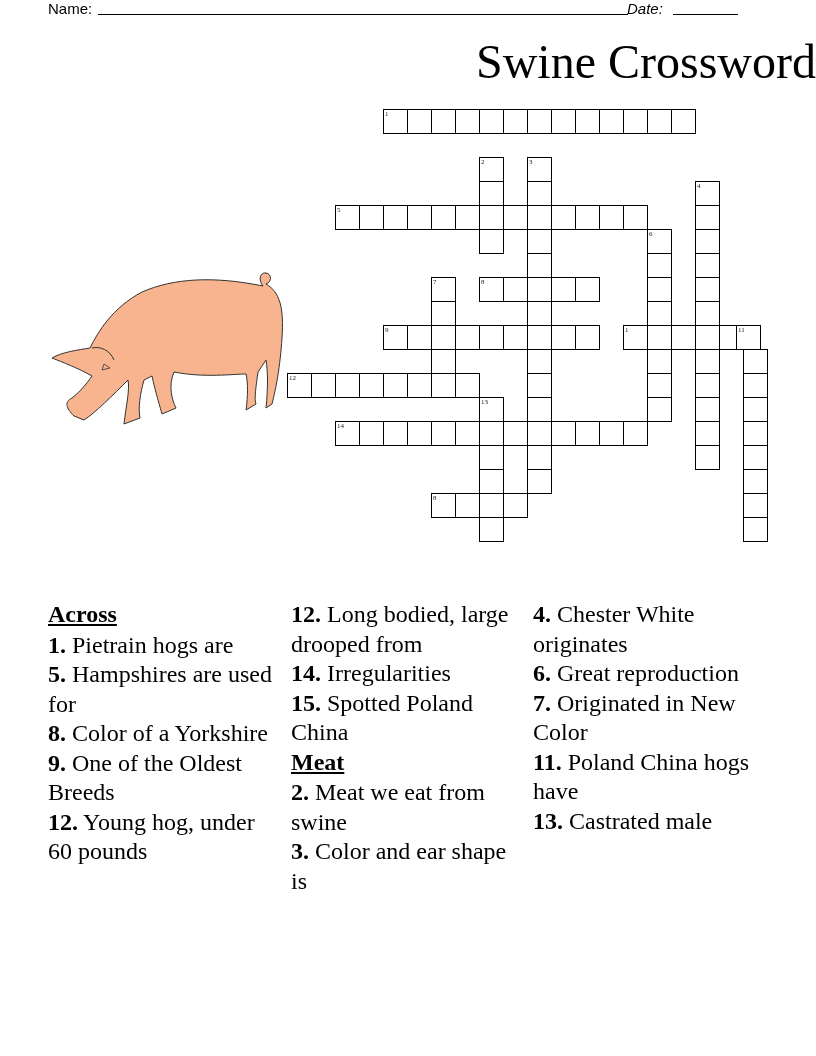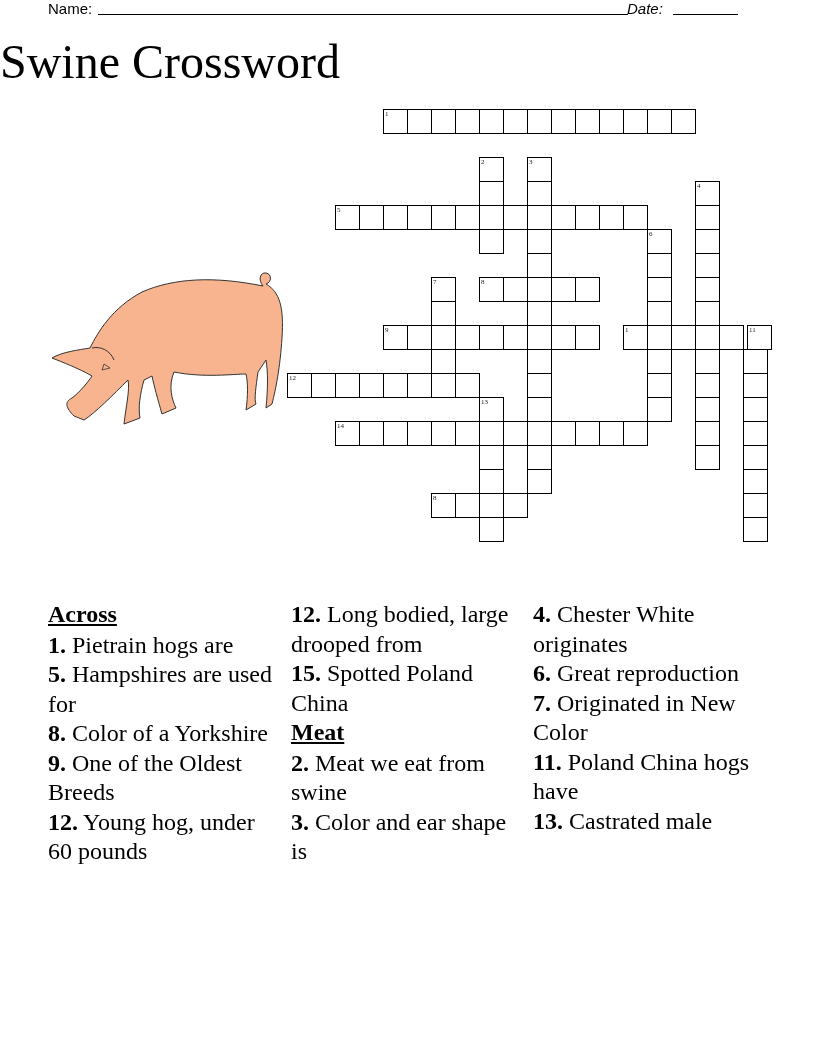--- a/index.html
+++ b/index.html
@@ -2,21 +2,21 @@
 <html><head>
 <meta charset="utf-8">
 <style>
   html, body { margin:0; padding:0; background:#ffffff; }
   body { width:816px; height:1056px; position:relative; overflow:hidden; font-family:"Liberation Serif", serif; color:#000; }
   .header-row { position:absolute; top:0; left:48px; width:700px; height:20px; font-family:"Liberation Sans", sans-serif; font-size:15px; line-height:18px; }
   .name-label { position:absolute; left:0; top:0; }
   .name-line { position:absolute; left:50px; top:14px; width:530px; border-bottom:1px solid #000; }
   .date-label { position:absolute; left:579px; top:0;font-style:italic; }
   .date-line { position:absolute; left:625px; top:14px; width:65px; border-bottom:1px solid #000; }
-  .title { position:absolute; top:34px; left:0; width:816px; text-align:left; font-size:48px; line-height:56px; }
+  .title { position:absolute; top:34px; left:0; width:816px; text-align:right; font-size:48px; line-height:56px; }
   .grid { position:absolute; left:288px; top:110px; width:480px; height:432px; }
   .cell { position:absolute; width:24px; height:24px; box-sizing:border-box; border:1px solid #000; background:#fff; margin-left:-1px; margin-top:-1px; width:25px; height:25px; }
   .cell .num { position:absolute; top:0; left:1px; font-size:7px; line-height:8px; color:#222; }
   .pig { position:absolute; left:44px; top:268px; width:244px; height:164px; }
   .clues { position:absolute; top:600px; font-size:24px; line-height:29.5px; }
   .col1 { left:48px; width:235px; }
   .col2 { left:291px; width:235px; }
   .col3 { left:533px; width:235px; }
   .clue { margin:0; }
   .clue b { font-weight:bold; }
@@ -89,21 +89,21 @@
     <div class="cell" style="left: 240px; top: 216px;"></div>
     <div class="cell" style="left: 264px; top: 216px;"></div>
     <div class="cell" style="left: 288px; top: 216px;"></div>
     <div class="cell" style="left: 336px; top: 216px;">
       <span class="num">1</span>
     </div>
     <div class="cell" style="left: 360px; top: 216px;"></div>
     <div class="cell" style="left: 384px; top: 216px;"></div>
     <div class="cell" style="left: 408px; top: 216px;"></div>
     <div class="cell" style="left: 432px; top: 216px;"></div>
-    <div class="cell" style="left: 460px; top: 216px; padding-left: 14px;">
+    <div class="cell" style="left: 449px; top: 216px; padding-left: 14px;">
       <span class="num">11</span>
     </div>
     <div class="cell" style="left: 0px; top: 264px;">
       <span class="num">12</span>
     </div>
     <div class="cell" style="left: 24px; top: 264px;"></div>
     <div class="cell" style="left: 48px; top: 264px;"></div>
     <div class="cell" style="left: 72px; top: 264px;"></div>
     <div class="cell" style="left: 96px; top: 264px;"></div>
     <div class="cell" style="left: 120px; top: 264px;"></div>
@@ -194,20 +194,21 @@
   <div class="heading">Across</div>
   <div class="clue"><b>1.</b><span> Pietrain hogs are</span></div>
   <div class="clue"><b>5.</b><span> Hampshires are used for</span></div>
   <div class="clue"><b>8.</b><span> Color of a Yorkshire</span></div>
   <div class="clue"><b>9.</b><span> One of the Oldest Breeds</span></div>
   <div class="clue"><b>12.</b><span> Young hog, under 60 pounds</span></div>
 </div>
 
 <div class="clues col2">
   <div class="clue"><b>12.</b><span> Long bodied, large drooped from</span></div>
+  <div class="clue"><b>14.</b><span> Irregularities</span></div>
   <div class="clue"><b>15.</b><span> Spotted Poland China</span></div>
   <div class="heading">Meat</div>
   <div class="clue"><b>2.</b><span> Meat we eat from swine</span></div>
   <div class="clue"><b>3.</b><span> Color and ear shape is</span></div>
 </div>
 
 <div class="clues col3">
   <div class="clue"><b>4.</b><span> Chester White originates</span></div>
   <div class="clue"><b>6.</b><span> Great reproduction</span></div>
   <div class="clue"><b>7.</b><span> Originated in New Color</span></div>

